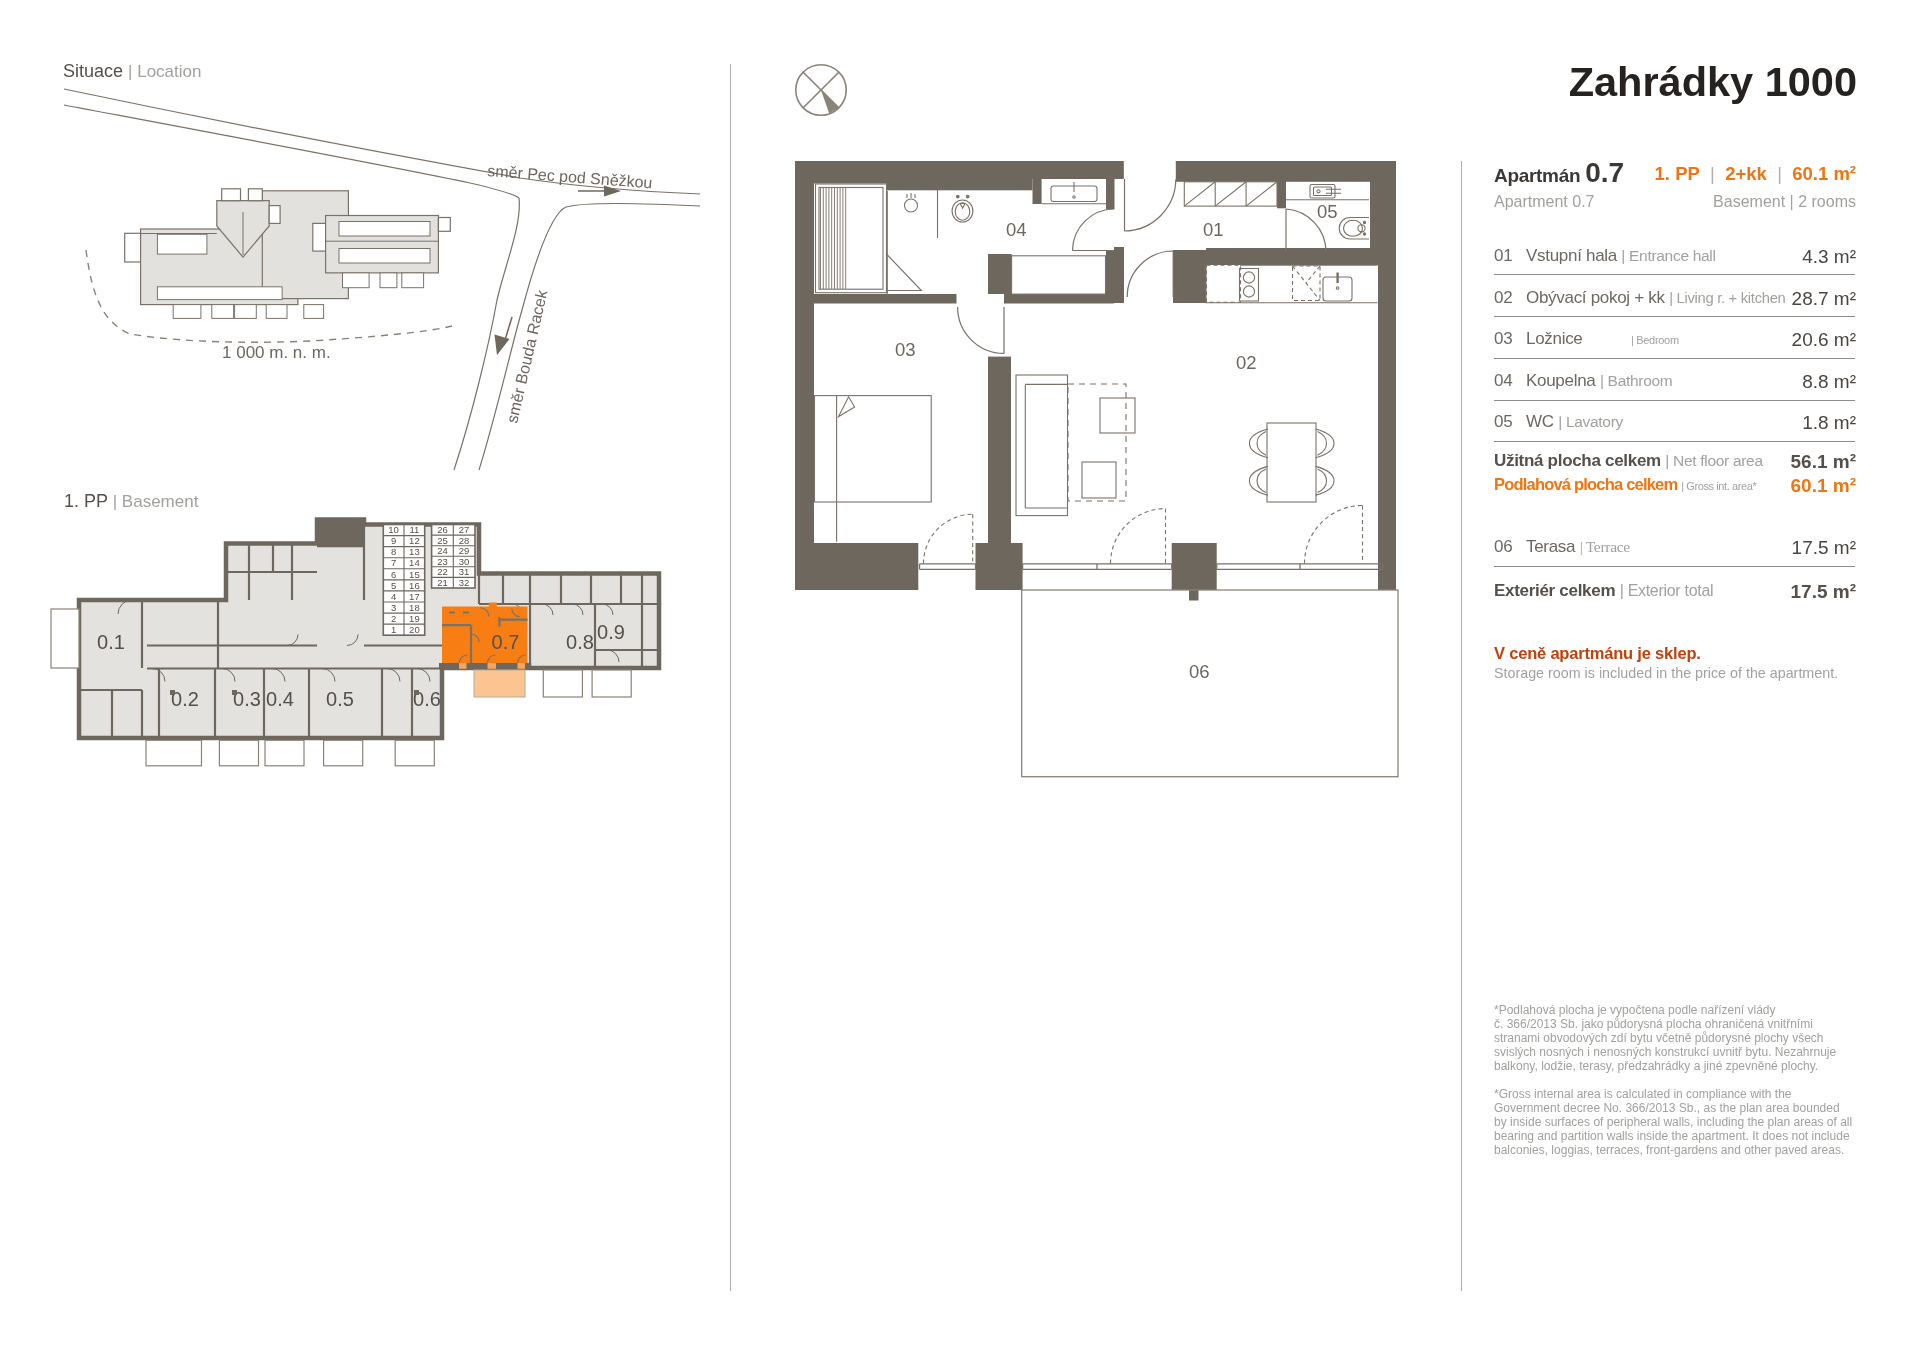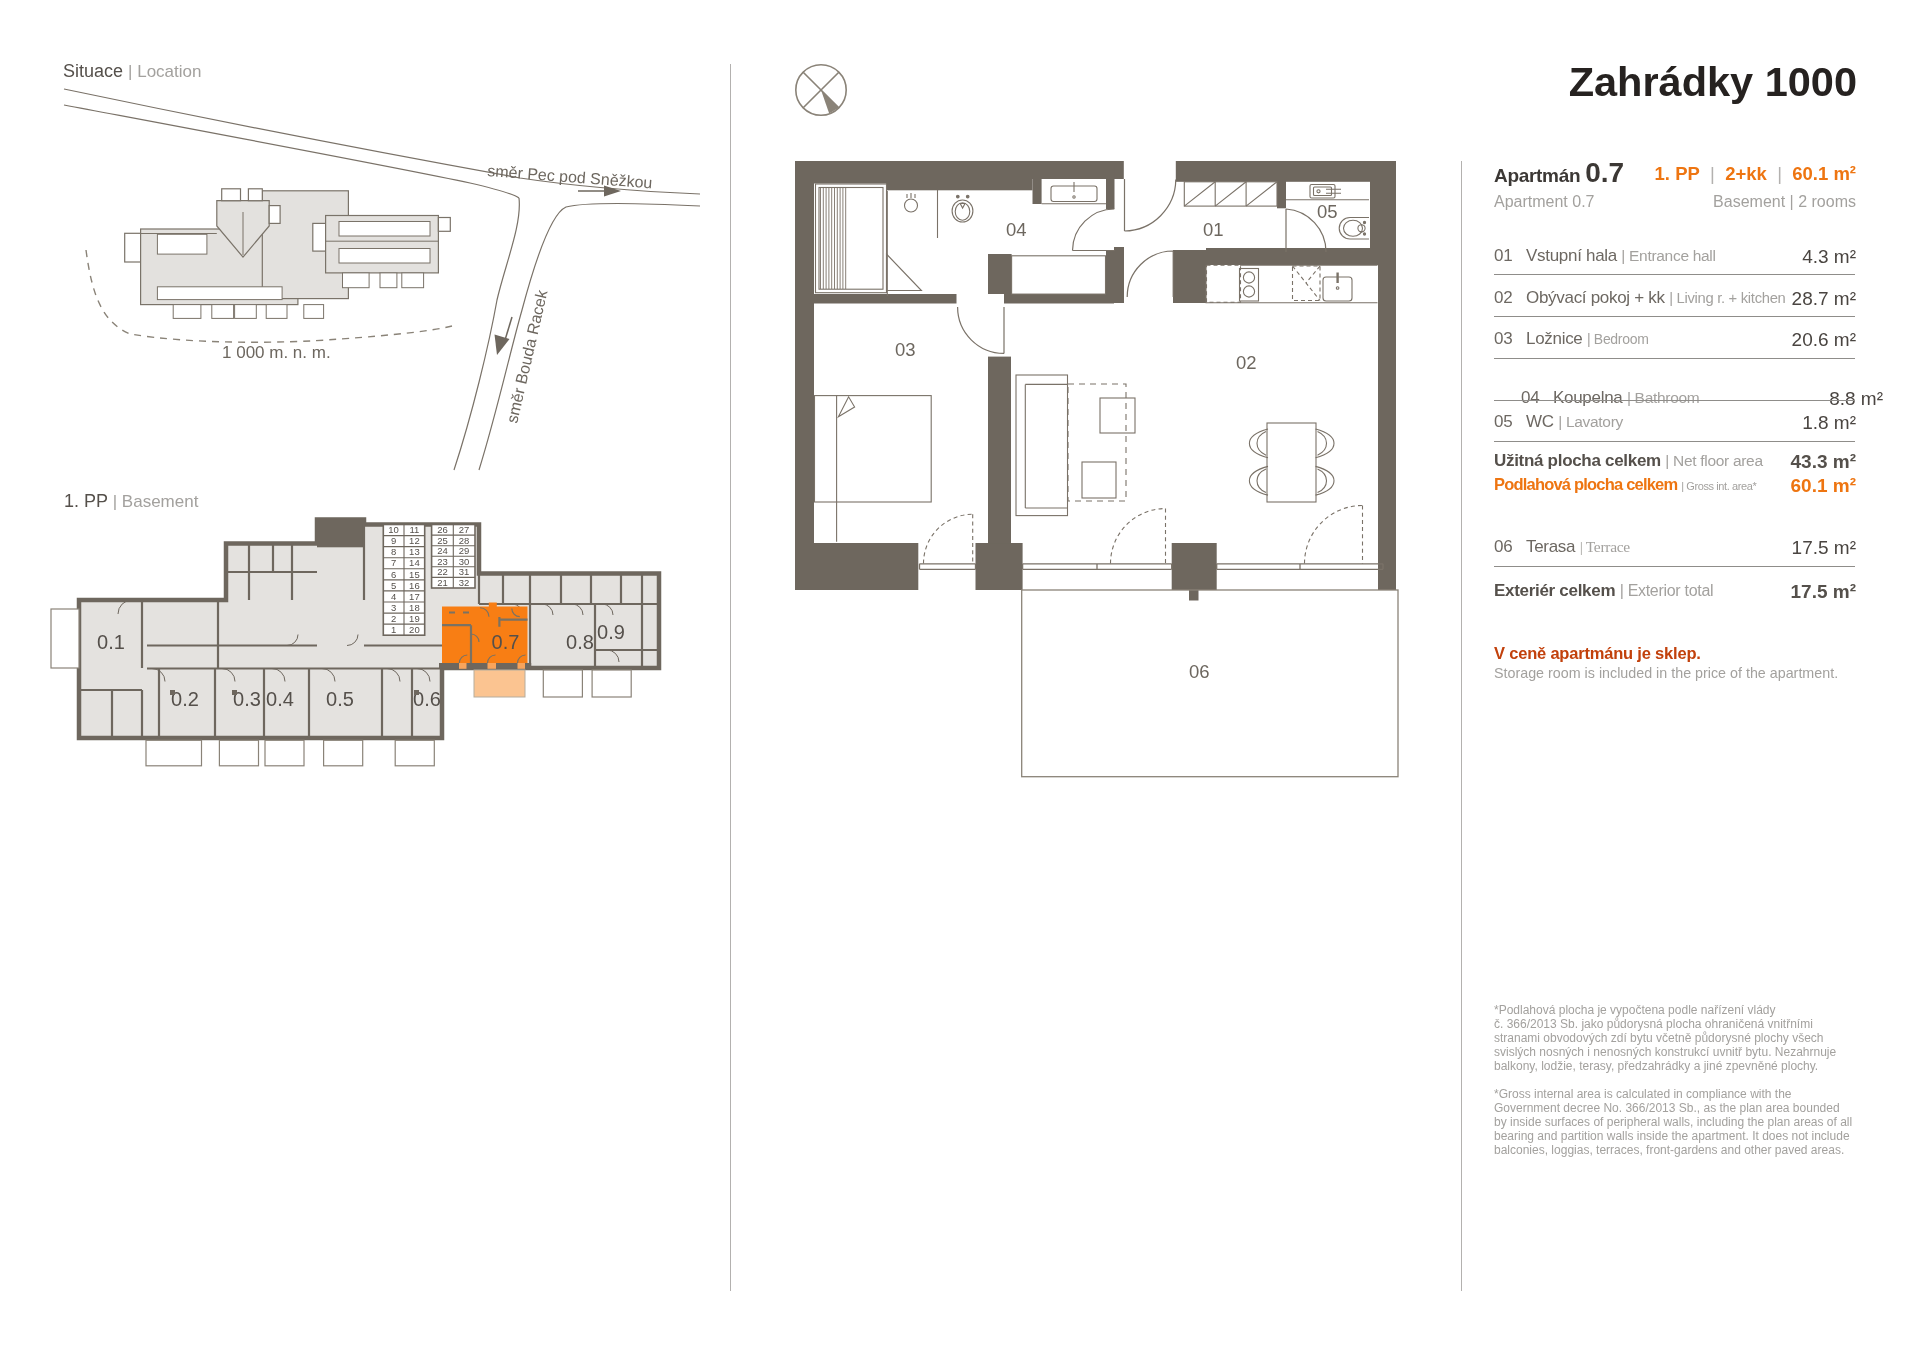--- a/index.html
+++ b/index.html
@@ -389,30 +389,30 @@
 <div class="abs" style="left:1494px;top:163px;width:362px;text-align:right;font-size:18.5px;font-weight:bold;color:#ee7511;white-space:nowrap;">1. PP<span style="color:#b3b1af;font-weight:normal;"> &nbsp;|&nbsp; </span>2+kk<span style="color:#b3b1af;font-weight:normal;"> &nbsp;|&nbsp; </span>60.1 m²</div>
 
 <div class="abs" style="left:1494px;top:193px;width:362px;font-size:16px;color:#a3a19e;white-space:nowrap;">Apartment 0.7<span style="float:right;">Basement | 2 rooms</span></div>
 
 <div class="row" style="top:246px;"><span class="num">01</span>Vstupní hala <span class="g" style="font-size:15.5px;">| Entrance hall</span><span class="area">4.3 m²</span></div>
 <div class="sep" style="top:274px;"></div>
 
 <div class="row" style="top:288px;"><span class="num">02</span>Obývací pokoj + kk <span class="g" style="font-size:14.8px;">| Living r. + kitchen</span><span class="area">28.7 m²</span></div>
 <div class="sep" style="top:316px;"></div>
 
-<div class="row" style="top:329px;"><span class="num">03</span>Ložnice <span class="g" style="font-size:14px;">| Bedroom</span><span class="area">20.6 m²</span></div>
+<div class="row" style="top:329px;"><span class="num">03</span>Ložnice <span class="g" style="font-size:11px;margin-left:44px;">| Bedroom</span><span class="area">20.6 m²</span></div>
 <div class="sep" style="top:358px;"></div>
 
-<div class="row" style="top:388px;margin-left:27px;"><span class="num">04</span>Koupelna <span class="g" style="font-size:15.5px;">| Bathroom</span><span class="area">8.8 m²</span></div>
+<div class="row" style="top:371px;"><span class="num">04</span>Koupelna <span class="g" style="font-size:15.5px;">| Bathroom</span><span class="area">8.8 m²</span></div>
 <div class="sep" style="top:400px;"></div>
 
 <div class="row" style="top:412px;"><span class="num">05</span>WC <span class="g" style="font-size:15.5px;">| Lavatory</span><span class="area">1.8 m²</span></div>
 <div class="sep" style="top:441px;"></div>
 
-<div class="row" style="top:451px;font-weight:bold;color:#55504b;">Užitná plocha celkem <span class="g" style="font-size:15.5px;font-weight:normal;margin-top:11px;">| Net floor area</span><span class="area" style="color:#55504b;">43.3 m²</span></div>
+<div class="row" style="top:451px;font-weight:bold;color:#55504b;">Užitná plocha celkem <span class="g" style="font-size:15.5px;font-weight:normal;margin-top:11px;">| Net floor area</span><span class="area" style="color:#55504b;">56.1 m²</span></div>
 
 <div class="row" style="top:475px;font-weight:bold;color:#ee7511;letter-spacing:-0.8px;font-size:16.5px;">Podlahová plocha celkem <span class="g" style="font-size:11px;font-weight:normal;letter-spacing:-0.4px;">| Gross int. area*</span><span class="area" style="color:#ee7511;">60.1 m²</span></div>
 
 <div class="row" style="top:537px;"><span class="num">06</span>Terasa <span class="g" style="font-size:15.5px;font-family:Liberation Serif, serif;">| Terrace</span><span class="area">17.5 m²</span></div>
 <div class="sep" style="top:566px;"></div>
 
 <div class="row" style="top:581px;font-weight:bold;color:#55504b;">Exteriér celkem <span class="g" style="font-size:16px;font-weight:normal;">| Exterior total</span><span class="area" style="color:#55504b;">17.5 m²</span></div>
 
 <div class="abs" style="left:1494px;top:644px;font-size:16.5px;font-weight:bold;color:#c2410c;white-space:nowrap;letter-spacing:-0.2px;">V ceně apartmánu je sklep.</div>
 

